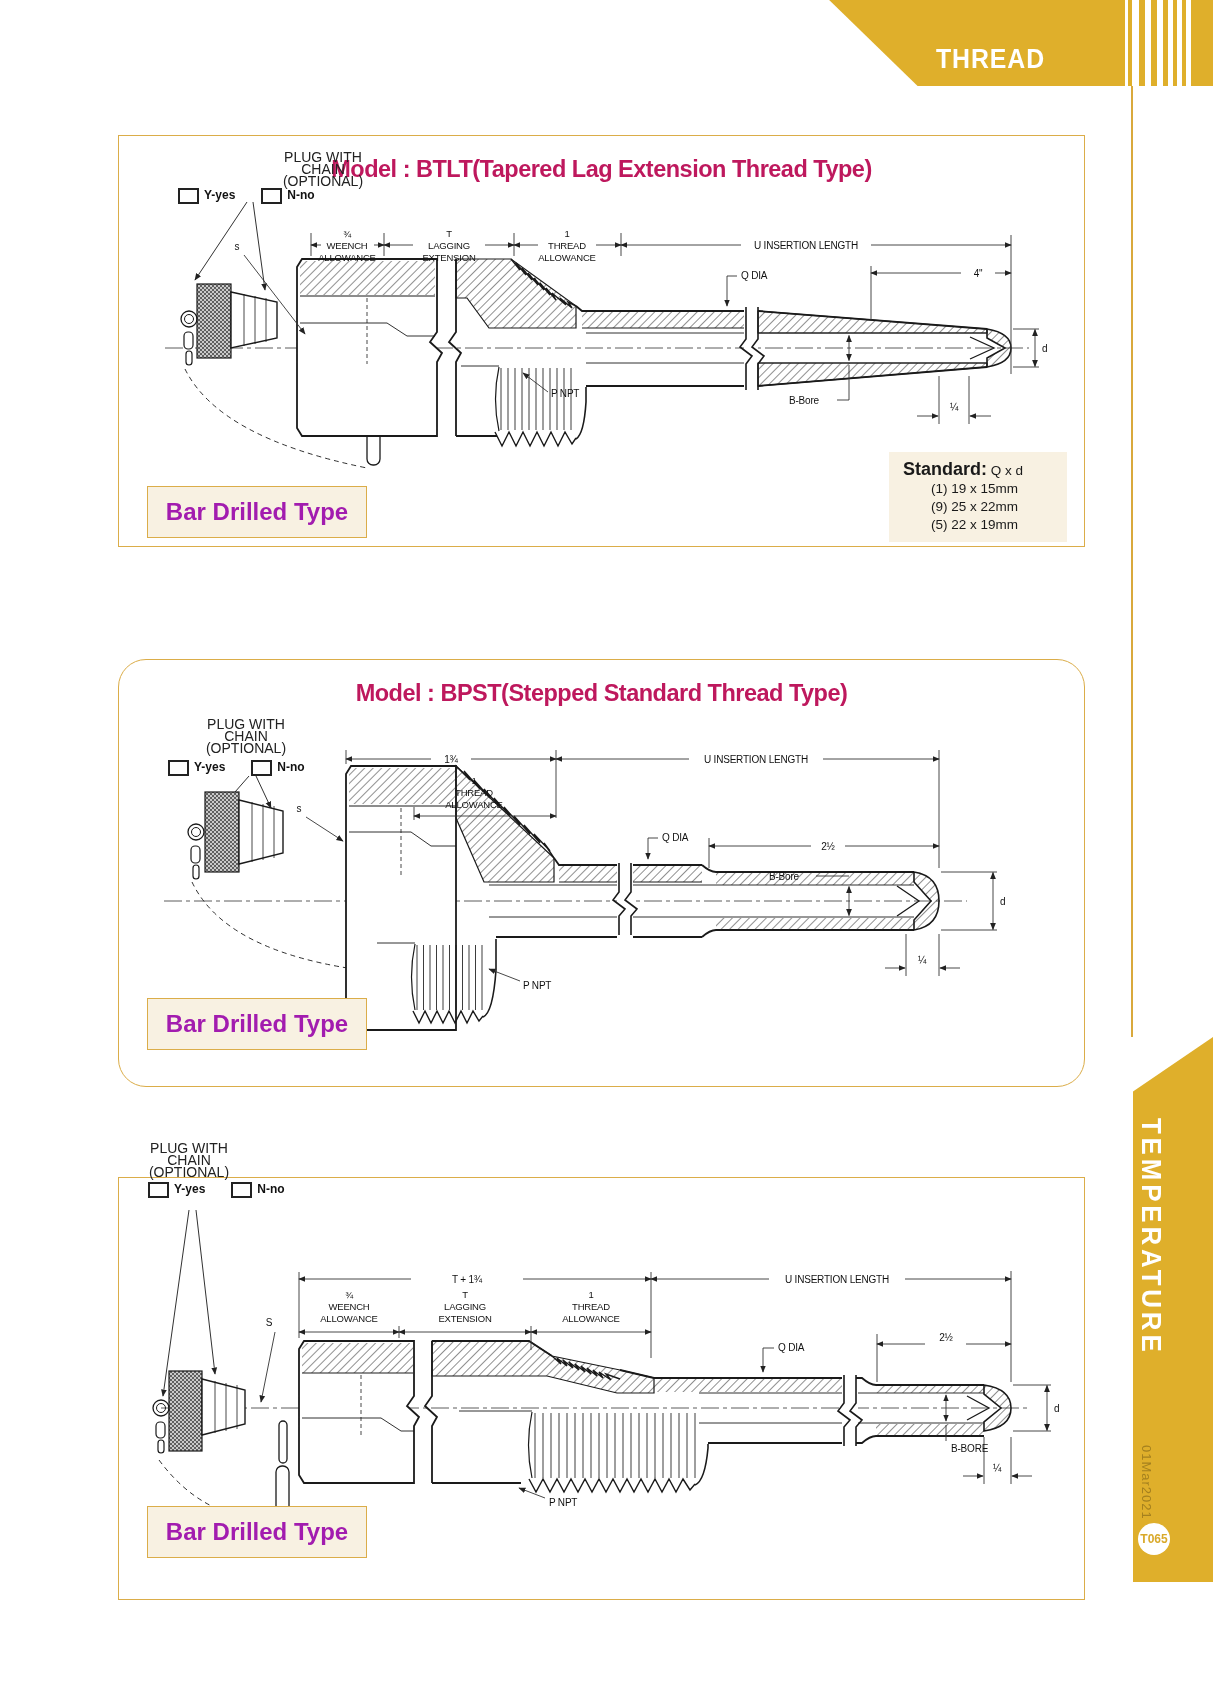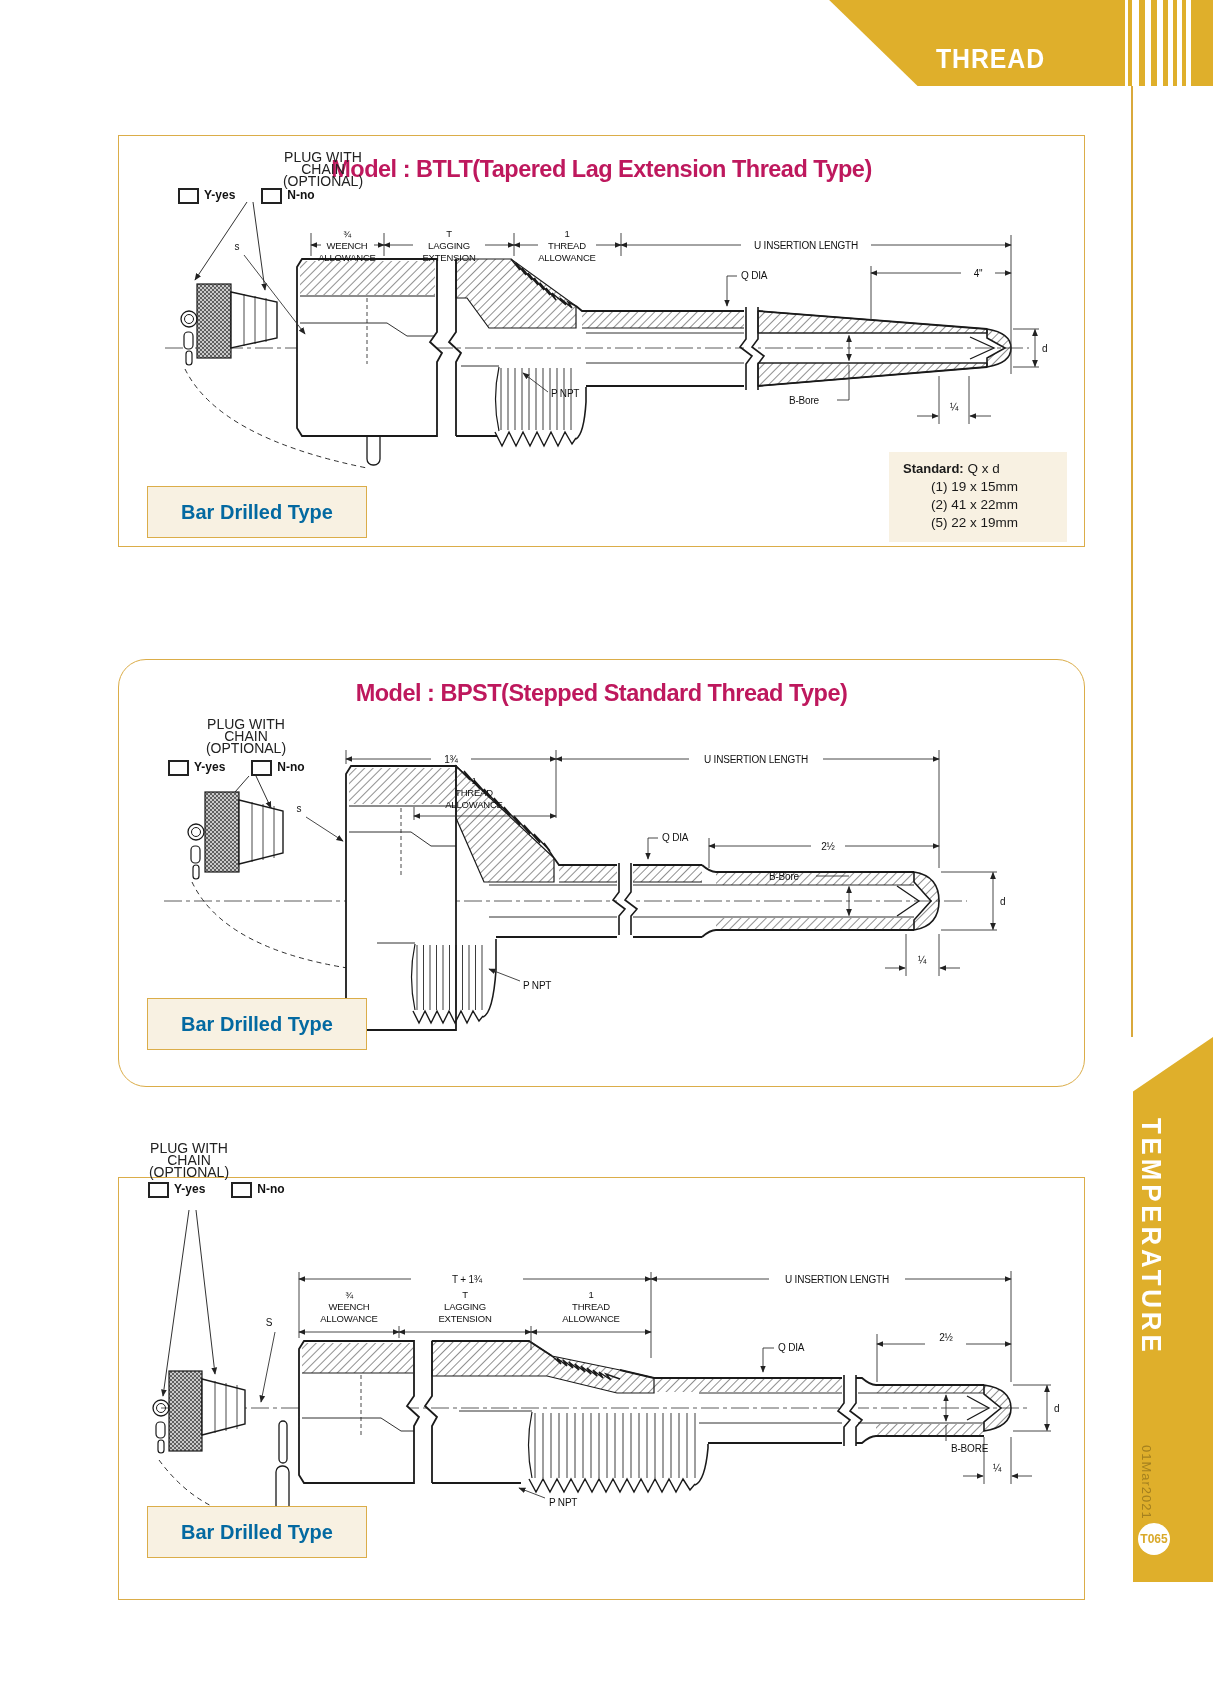--- a/index.html
+++ b/index.html
@@ -23,24 +23,24 @@
   
   .panel{position:absolute;left:118px;width:965px;border:1.5px solid #DBAD49;background:#fff;}
   .panel-title{position:absolute;left:0;right:0;top:20px;text-align:center;
     font-size:23.5px;font-weight:bold;letter-spacing:-.5px;color:#be185d;}
   .plug-note{position:absolute;width:112px;text-align:center;font-size:14px;line-height:12px;color:#222;}
   .opt-row{position:absolute;display:flex;gap:14px;align-items:center;}
   .opt{display:flex;gap:5px;margin-left:12px;}
   .cb{width:17px;height:12px;border:2px solid #222;background:#fff;}
   .opt-label{font-size:12px;font-weight:bold;color:#111;}
   .bar-box{position:absolute;left:28px;width:218px;height:50px;background:#F8F1E2;border:1.5px solid #DBAD49;
-    display:flex;align-items:center;justify-content:center;font-size:20px;font-weight:bold;color:#0369a1;}
+    display:flex;align-items:center;justify-content:center;font-size:24px;font-weight:bold;color:#a21caf;}
   .std-box{position:absolute;left:770px;top:316px;width:178px;height:90px;background:#F8F1E2;
     font-size:13.5px;padding:8px 0 0 14px;box-sizing:border-box;line-height:18px;}
-  .std-head{font-weight:bold;font-size:13px;}
+  .std-head{font-weight:bold;font-size:18px;}
   .std-rows{margin-left:28px;}
   
   svg{position:absolute;overflow:visible;}
   svg text{font-family:"Liberation Sans",sans-serif;font-size:10px;fill:#111;text-anchor:middle;letter-spacing:-.2px;}
   svg text.st{text-anchor:start;}
   svg text.sm{font-size:9.5px;}
 </style>
 </head>
 <body>
 
@@ -189,21 +189,21 @@
         <text x="805" y="205">¼</text>
       </g>
     </g>
   </svg>
 
   <div class="std-box">
     <div><span class="std-head">Standard:</span>
       <span>Q x d</span></div>
     <div class="std-rows">
       <div>(1) 19 x 15mm</div>
-      <div>(2) 41 x 22mm</div>
+      <div>(9) 25 x 22mm</div>
       <div>(5) 22 x 19mm</div>
     </div>
   </div>
   <div class="bar-box" style="top:350px;">Bar Drilled Type</div>
 </section>
 
 <section class="panel" style="top:659px;height:426px;border-radius:28px;">
   <div class="panel-title">Model : BPST(Stepped Standard Thread Type)</div>
   <div class="plug-note" style="left:71px;top:58px;">
     <span style="display:block">PLUG WITH</span>

